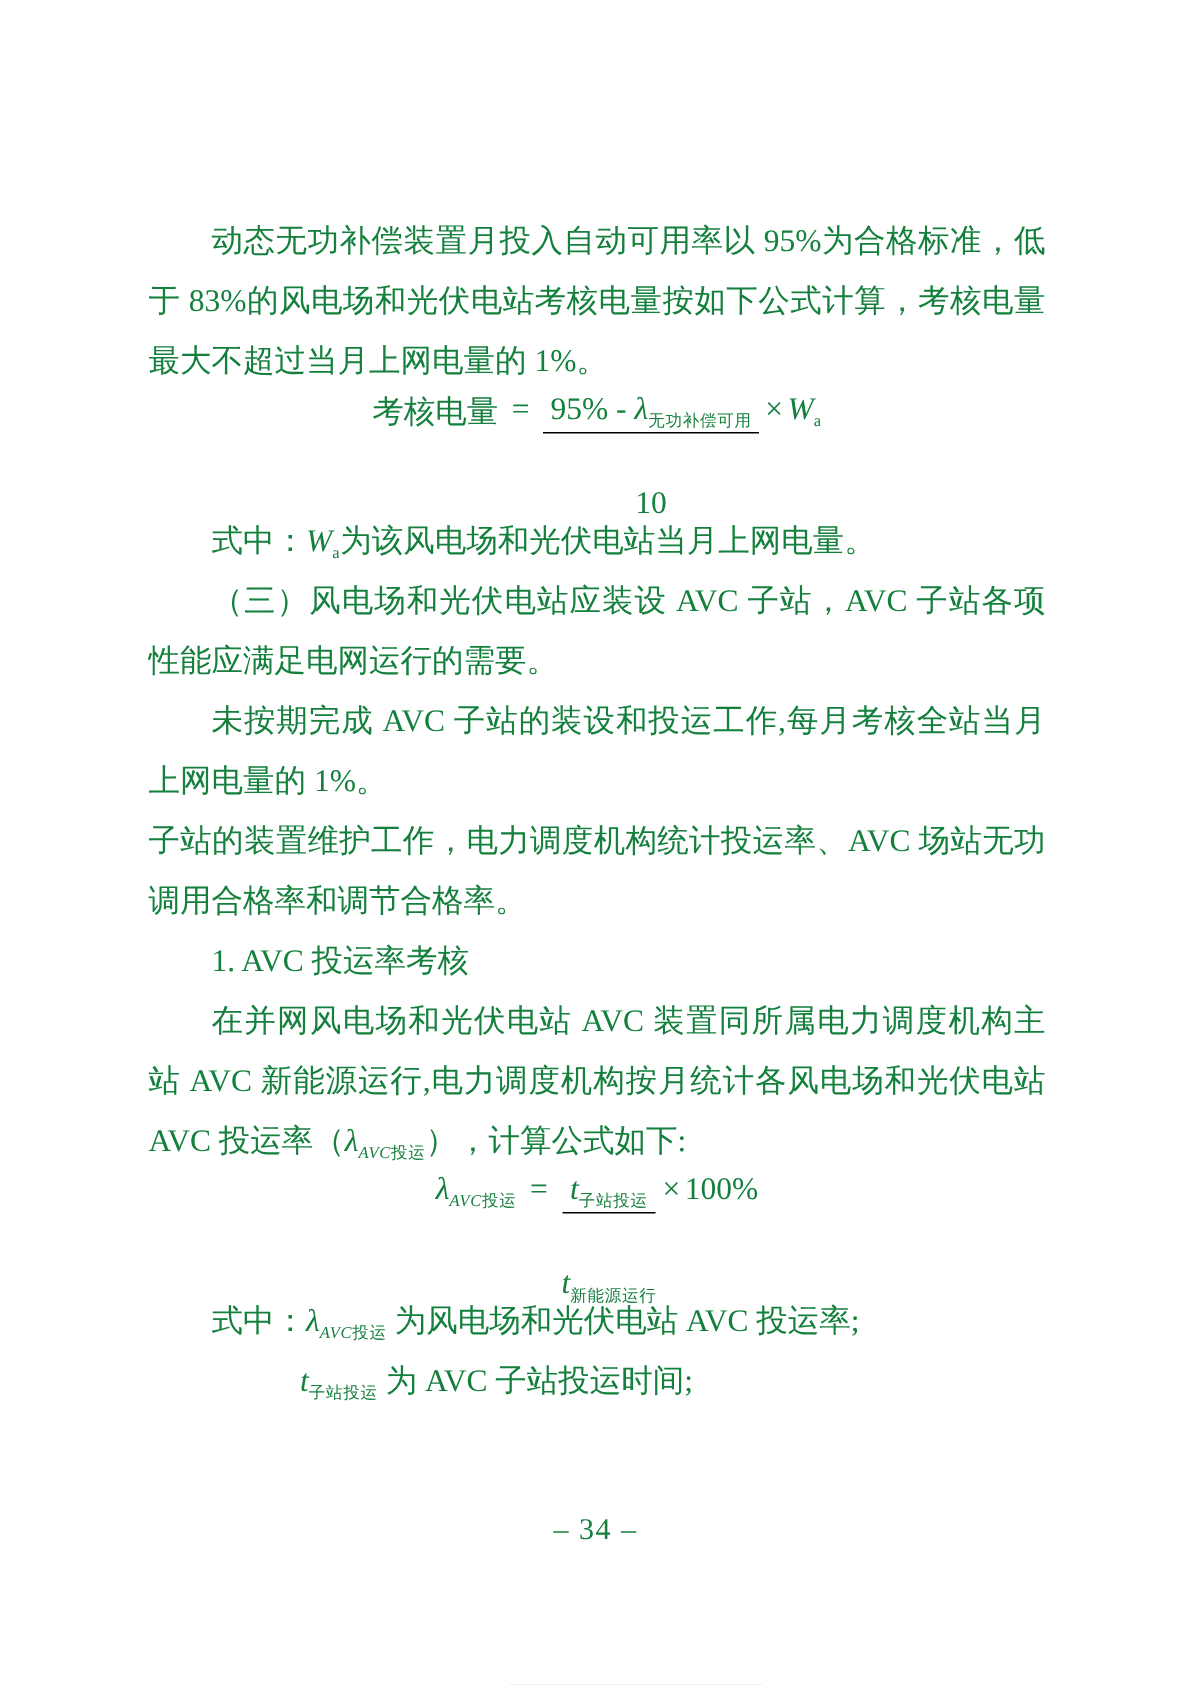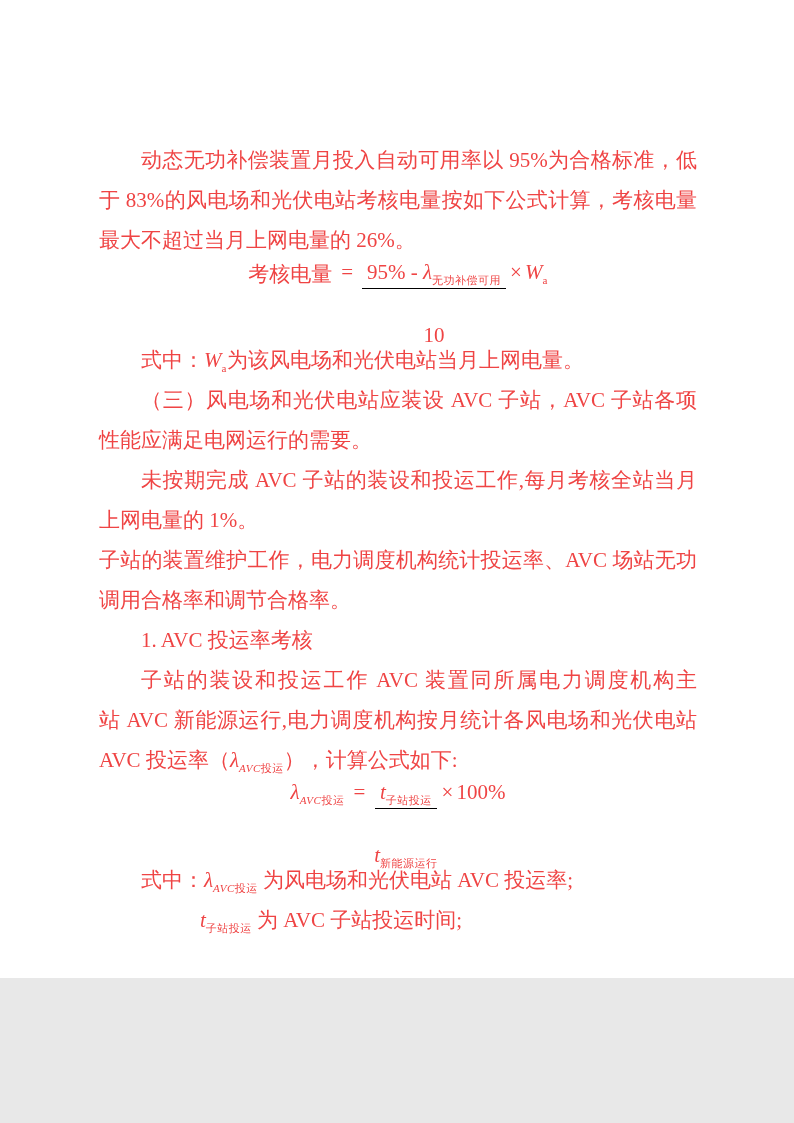--- a/index.html
+++ b/index.html
@@ -1,22 +1,22 @@
 <!DOCTYPE html>
 <html lang="zh"><head>
 <meta charset="utf-8">
 <style>
   html,body { margin:0; padding:0; background:#e8e8e8; }
   .page {
     position: relative;
     width: 794px;
-    height: 978px;
+    height: 1123px;
     margin: 0 auto;
     background: #ffffff;
-    color: #ef4444;
+    color: #15803d;
     font-family: "Liberation Serif", "DejaVu Serif", serif;
     overflow: hidden;
   }
   .content {
     position: absolute;
     left: 99px;
     top: 140px;
     width: 598px;
   }
   .line {
@@ -79,21 +79,21 @@
   }
 </style>
 </head>
 <body>
 
 <div class="page">
   <div class="content">
 
     <div class="line fill indent">动态无功补偿装置月投入自动可用率以 95%为合格标准，低</div>
     <div class="line fill">于 83%的风电场和光伏电站考核电量按如下公式计算，考核电量</div>
-    <div class="line">最大不超过当月上网电量的 26%。</div>
+    <div class="line">最大不超过当月上网电量的 1%。</div>
 
     <div class="formula">
       <span>考核电量</span>
       <span class="f-eq">=</span>
       <span class="frac">
         <span class="num"><span>95% - </span><span class="var">λ</span><sub>无功补偿可用</sub></span>
         <span class="den">10</span>
       </span>
       <span class="f-times">×</span>
       <span><span class="var">W</span><sub>a</sub></span>
@@ -101,21 +101,21 @@
 
     <div class="line indent"><span>式中：</span><span class="var">W</span><sub>a</sub><span>为该风电场和光伏电站当月上网电量。</span></div>
 
     <div class="line fill indent">（三）风电场和光伏电站应装设 AVC 子站，AVC 子站各项</div>
     <div class="line">性能应满足电网运行的需要。</div>
     <div class="line fill indent">未按期完成 AVC 子站的装设和投运工作,每月考核全站当月</div>
     <div class="line">上网电量的 1%。</div>
     <div class="line fill">子站的装置维护工作，电力调度机构统计投运率、AVC 场站无功</div>
     <div class="line">调用合格率和调节合格率。</div>
     <div class="line indent">1. AVC 投运率考核</div>
-    <div class="line fill indent">子站的装设和投运工作 AVC 装置同所属电力调度机构主</div>
+    <div class="line fill indent">在并网风电场和光伏电站 AVC 装置同所属电力调度机构主</div>
     <div class="line fill">站 AVC 新能源运行,电力调度机构按月统计各风电场和光伏电站</div>
     <div class="line"><span>AVC 投运率（</span><span class="var">λ</span><sub><span class="var">AVC</span><span>投运</span></sub><span>），计算公式如下:</span></div>
 
     <div class="formula">
       <span><span class="var">λ</span><sub><span class="var">AVC</span><span>投运</span></sub></span>
       <span class="f-eq">=</span>
       <span class="frac">
         <span class="num"><span class="var">t</span><sub>子站投运</sub></span>
         <span class="den"><span class="var">t</span><sub>新能源运行</sub></span>
       </span>

